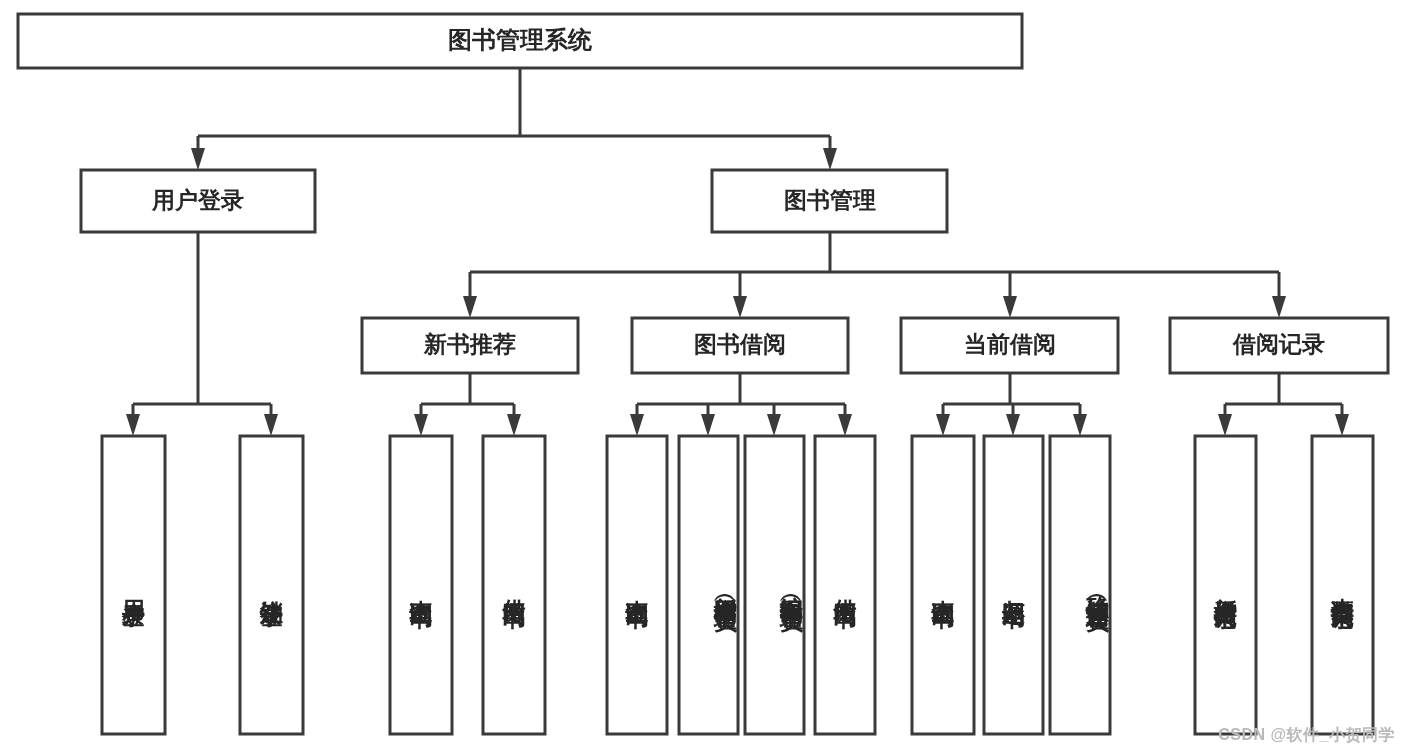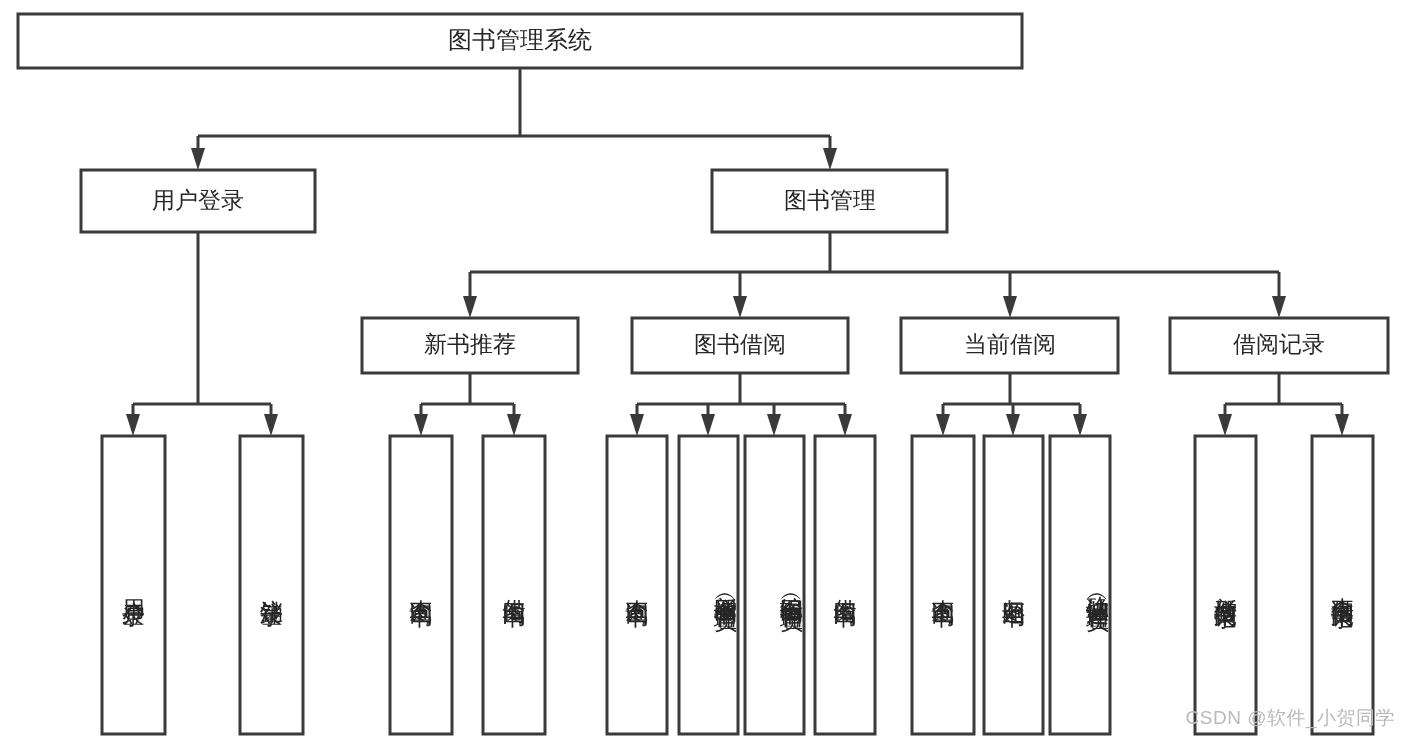--- a/index.html
+++ b/index.html
@@ -11,20 +11,21 @@
     width: 1405px;
     height: 747px;
     font-family: "Liberation Sans", "DejaVu Sans", sans-serif;
     overflow: hidden;
     position: relative;
   }
   #diagram-root {
     position: relative;
     width: 1405px;
     height: 747px;
+    font-weight: bold;
   }
   svg.flow {
     position: absolute;
     top: 0;
     left: 0;
     width: 1405px;
     height: 747px;
     display: block;
   }
   .node-box {
@@ -68,23 +69,23 @@
     justify-content: center;
     pointer-events: none;
     text-align: start;
   }
   .vlabel.center-v {
     align-items: center;
   }
   .watermark {
     position: absolute;
     right: 10px;
-    bottom: 16px;
-    font-family: "Liberation Sans", "DejaVu Sans", sans-serif;
-    font-size: 19px;
+    bottom: 1px;
+    font-family: "Liberation Sans", "DejaVu Sans", sans-serif;
+    font-size: 16px;
     color: #b9b9b9;
     letter-spacing: 0.5px;
     white-space: nowrap;
   }
 </style>
 </head>
 <body>
 
 <div id="diagram-root">
 

